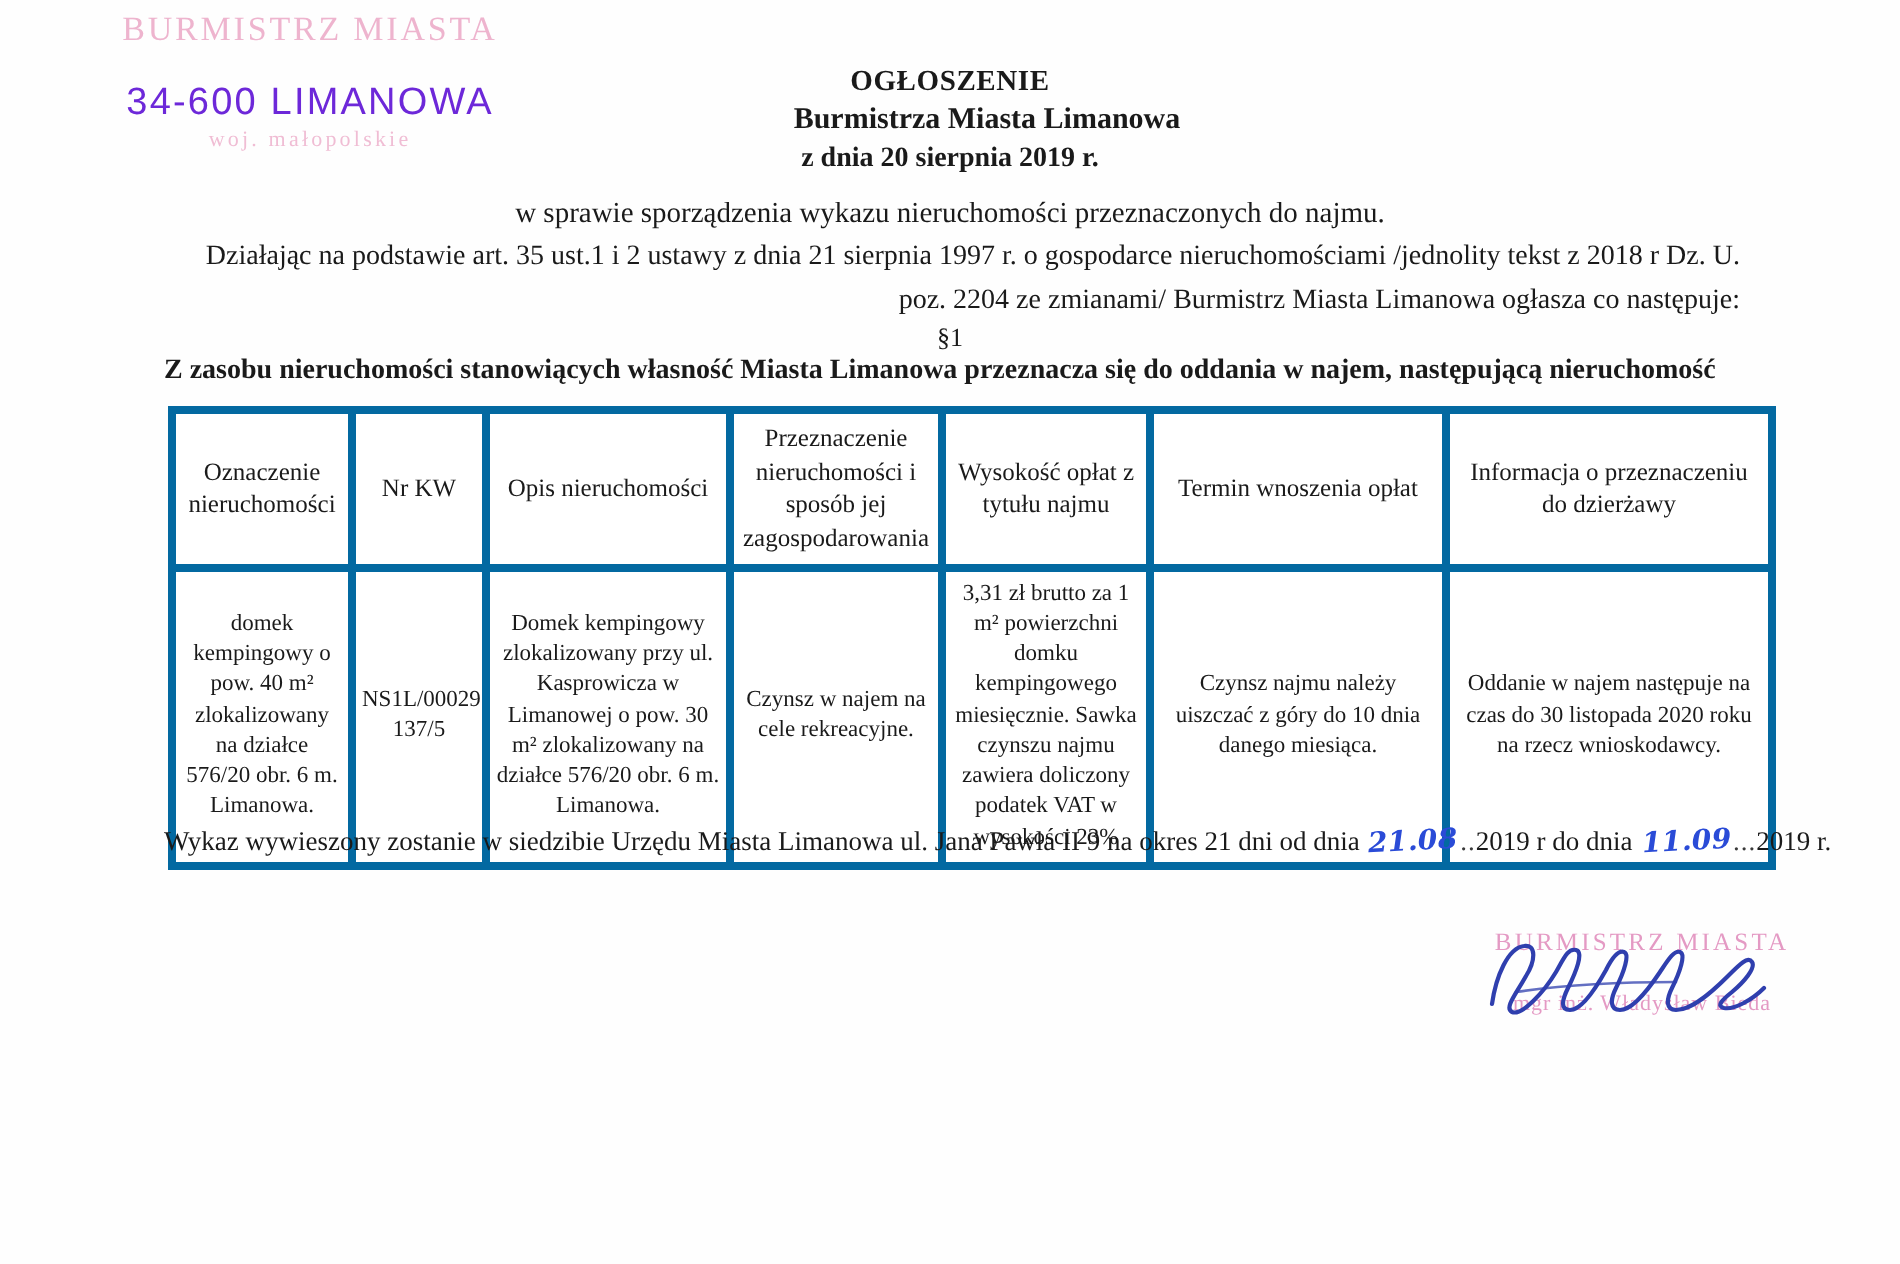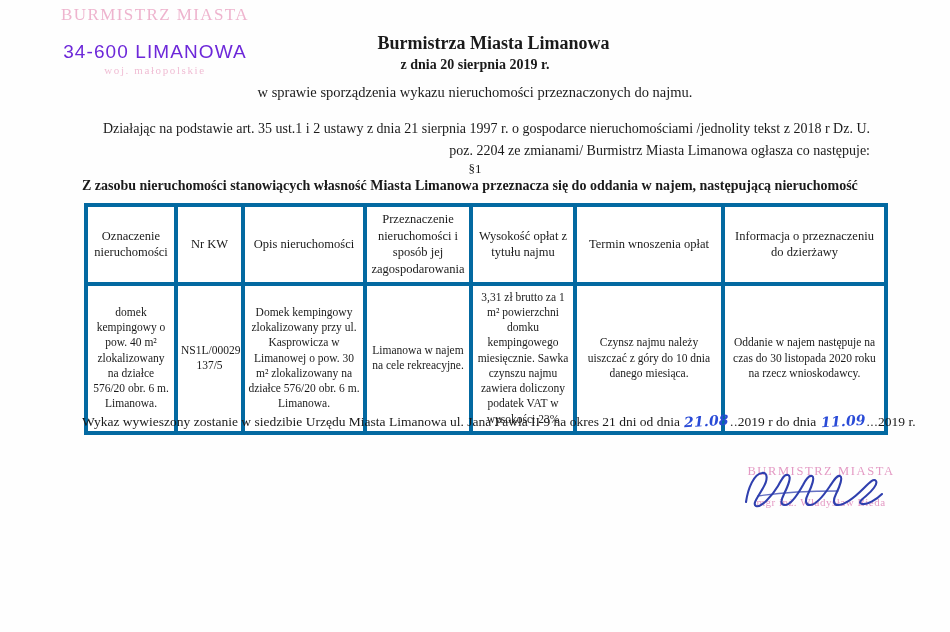--- a/index.html
+++ b/index.html
@@ -64,21 +64,21 @@
     top: 32px;
     text-align: center;
     line-height: 1.32;
   }
   .title-block .t-main {
     font-size: 14.5px;
     font-weight: bold;
     letter-spacing: 0.3px;
   }
   .title-block .t-sub {
-    font-size: 18px;
+    font-size: 15px;
     font-weight: bold;
     padding-left: 37px;
   }
   .title-block .t-date {
     font-size: 14px;
     font-weight: bold;
   }
   .title-block .t-about {
     font-size: 14.5px;
     font-weight: normal;
@@ -229,20 +229,21 @@
 
 <div class="page">
 
   <div class="top-stamp">
     <div class="ts-l1">BURMISTRZ MIASTA</div>
     <div class="ts-l2">34-600 LIMANOWA</div>
     <div class="ts-l3">woj. małopolskie</div>
   </div>
 
   <div class="title-block">
+    <div class="t-main">OGŁOSZENIE</div>
     <div class="t-sub">Burmistrza Miasta Limanowa</div>
     <div class="t-date">z dnia 20 sierpnia 2019 r.</div>
     <div class="t-about">w sprawie sporządzenia wykazu nieruchomości przeznaczonych do najmu.</div>
   </div>
 
   <div class="intro">Działając na podstawie art. 35 ust.1 i 2 ustawy z dnia 21 sierpnia 1997 r. o gospodarce nieruchomościami /jednolity tekst z 2018 r Dz. U. poz. 2204 ze zmianami/ Burmistrz Miasta Limanowa ogłasza co następuje:</div>
 
   <div class="sec-mark">§1</div>
   <div class="sec-lead">Z zasobu nieruchomości stanowiących własność Miasta Limanowa przeznacza się do oddania w najem, następującą nieruchomość</div>
 
@@ -266,21 +267,21 @@
           <th>Wysokość opłat z tytułu najmu</th>
           <th>Termin wnoszenia opłat</th>
           <th>Informacja o przeznaczeniu do dzierżawy</th>
         </tr>
       </thead>
       <tbody>
         <tr>
           <td>domek kempingowy o pow. 40 m² zlokalizowany na działce 576/20 obr. 6 m. Limanowa.</td>
           <td>NS1L/00029 137/5</td>
           <td class="desc-cell">Domek kempingowy zlokalizowany przy ul. Kasprowicza w Limanowej o pow. 30 m² zlokalizowany na działce 576/20 obr. 6 m. Limanowa.</td>
-          <td>Limanowa w najem na cele rekreacyjne.</td>
+          <td>Czynsz w najem na cele rekreacyjne.</td>
           <td class="fee-cell">3,31 zł brutto za 1 m² powierzchni domku kempingowego miesięcznie. Sawka czynszu najmu zawiera doliczony podatek VAT w wysokości 23%</td>
           <td>Czynsz najmu należy uiszczać z góry do 10 dnia danego miesiąca.</td>
           <td>Oddanie w najem następuje na czas do 30 listopada 2020 roku na rzecz wnioskodawcy.</td>
         </tr>
       </tbody>
     </table>
   </div>
 
   <div class="footer-line">
     <span>Wykaz wywieszony zostanie w siedzibie Urzędu Miasta Limanowa ul. Jana Pawła II 9 na okres 21 dni od dnia</span>

